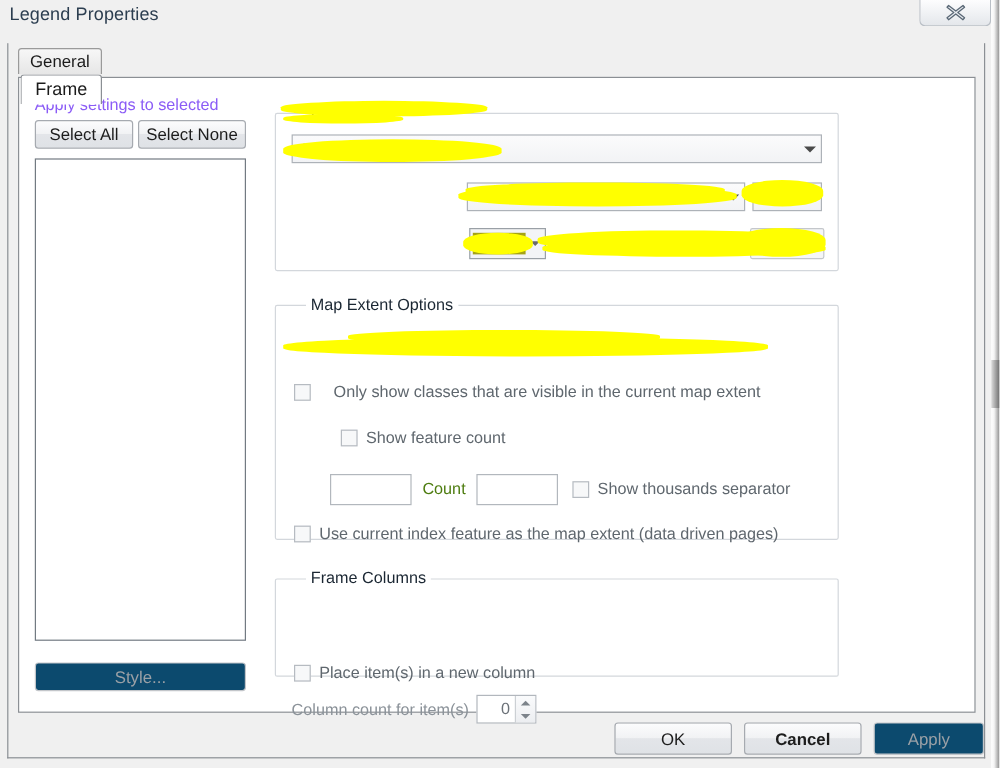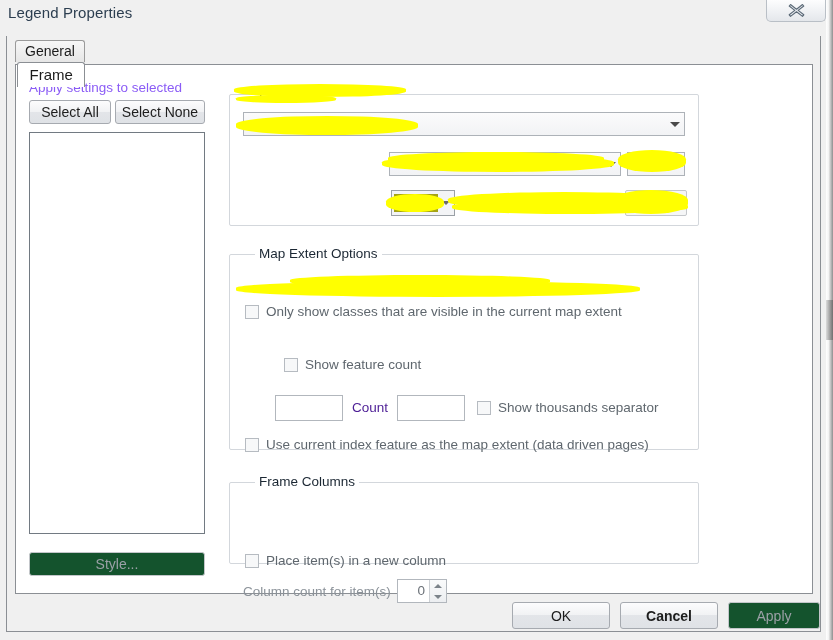--- a/index.html
+++ b/index.html
@@ -91,21 +91,21 @@
   }
   .btn {
     border: 1px solid #a6aab0;
     border-radius: 3px;
     background: linear-gradient(180deg,#fcfcfd 0%,#f1f2f4 48%,#e3e5e9 50%,#dfe2e6 100%);
     font-size: 14px;
     color: #1d1d1d;
     display: flex; align-items: center; justify-content: center;
     white-space: nowrap;
   }
-  .btn.disabled { color: #9aa0a6; background: #14532d; border-color: #c3c6ca; }
+  .btn.disabled { color: #9aa0a6; background: #0c4a6e; border-color: #c3c6ca; }
   #select-all  { position: absolute; left: 22px; top: 64px; width: 82px; height: 24px; }
   #select-none { position: absolute; left: 108px; top: 64px; width: 90px; height: 24px; }
   #item-list {
     position: absolute; left: 22px; top: 96px;
     width: 176px; height: 402px;
     background: #ffffff; border: 1px solid #727a82;
   }
   #style-button { position: absolute; left: 22px; top: 516px; width: 176px; height: 24px; }
 
   
@@ -178,31 +178,31 @@
   
   .cbrow { position: absolute; display: flex; align-items: center; }
   .cbox {
     width: 14px; height: 14px;
     border: 1px solid #b6bbc1;
     background: #f7f8f9;
     flex: none;
   }
   .cblabel { margin-left: 7px; font-size: 13.5px; color: #5f676e; white-space: nowrap; }
 
-  #cb-only-show { left: 238px; top: 268px; }
+  #cb-only-show { left: 238px; top: 283px; gap: 12px; }
   #cb-feature-count { left: 238px; top: 321px; margin-left: 39px; }
   #cb-thousands { left: 470px; top: 364px; }
   #cb-index-feature { left: 238px; top: 401px; }
   #cb-new-column { left: 238px; top: 517px; }
 
   .txtfield {
     position: absolute; border: 1px solid #b2b7bd; background: #ffffff;
   }
   #count-field-1 { left: 268px; top: 359px; width: 68px; height: 26px; }
-  #count-label { position: absolute; left: 345px; top: 364px; font-size: 13.5px; color: #4c1d95; }
+  #count-label { position: absolute; left: 345px; top: 364px; font-size: 13.5px; color: #4d7c0f; }
   #count-field-2 { left: 390px; top: 359px; width: 68px; height: 26px; }
 
   #colcount-label { position: absolute; left: 236px; top: 548px; font-size: 13.5px; color: #8b9299; white-space: nowrap; }
   #colcount-spin {
     position: absolute; left: 390px; top: 543px; width: 50px; height: 24px;
     border: 1px solid #b2b7bd; background: #ffffff; display: flex; align-items: stretch;
   }
   #colcount-value { flex: 1; text-align: right; padding-right: 4px; font-size: 13.5px; color: #6b7178; line-height: 22px; }
   #colcount-arrows { width: 17px; border-left: 1px solid #ccd0d4; background: linear-gradient(180deg,#fafbfc,#eceef1); display: flex; flex-direction: column; }
   .spin-half { flex: 1; display: flex; align-items: center; justify-content: center; }

